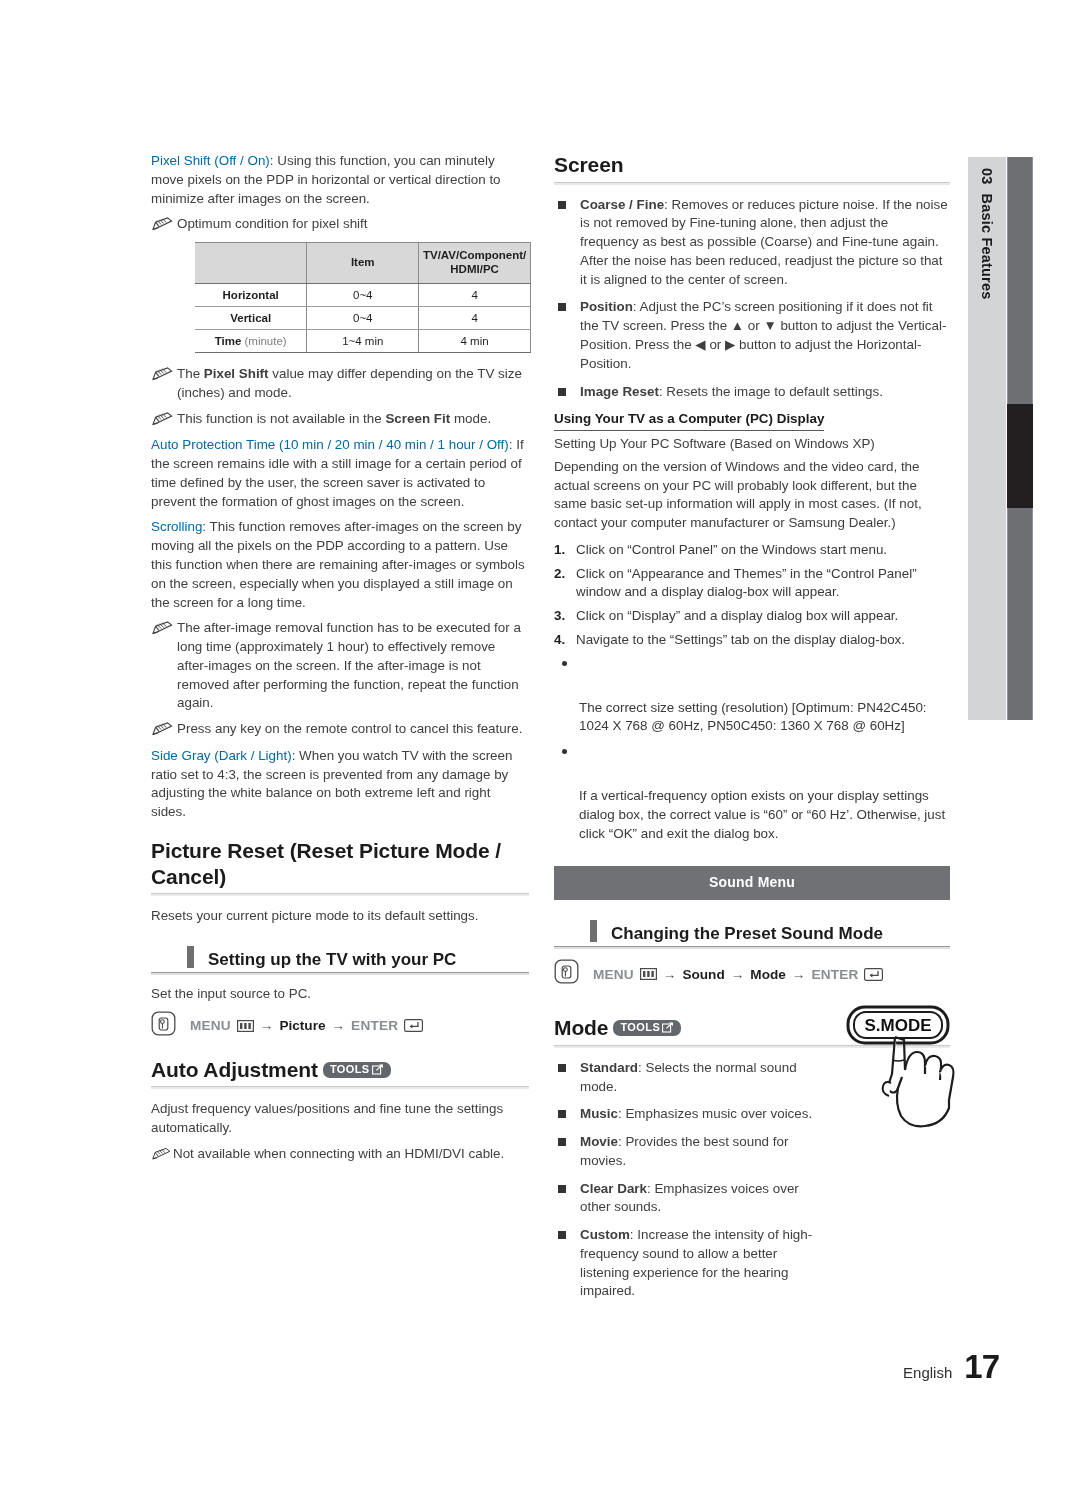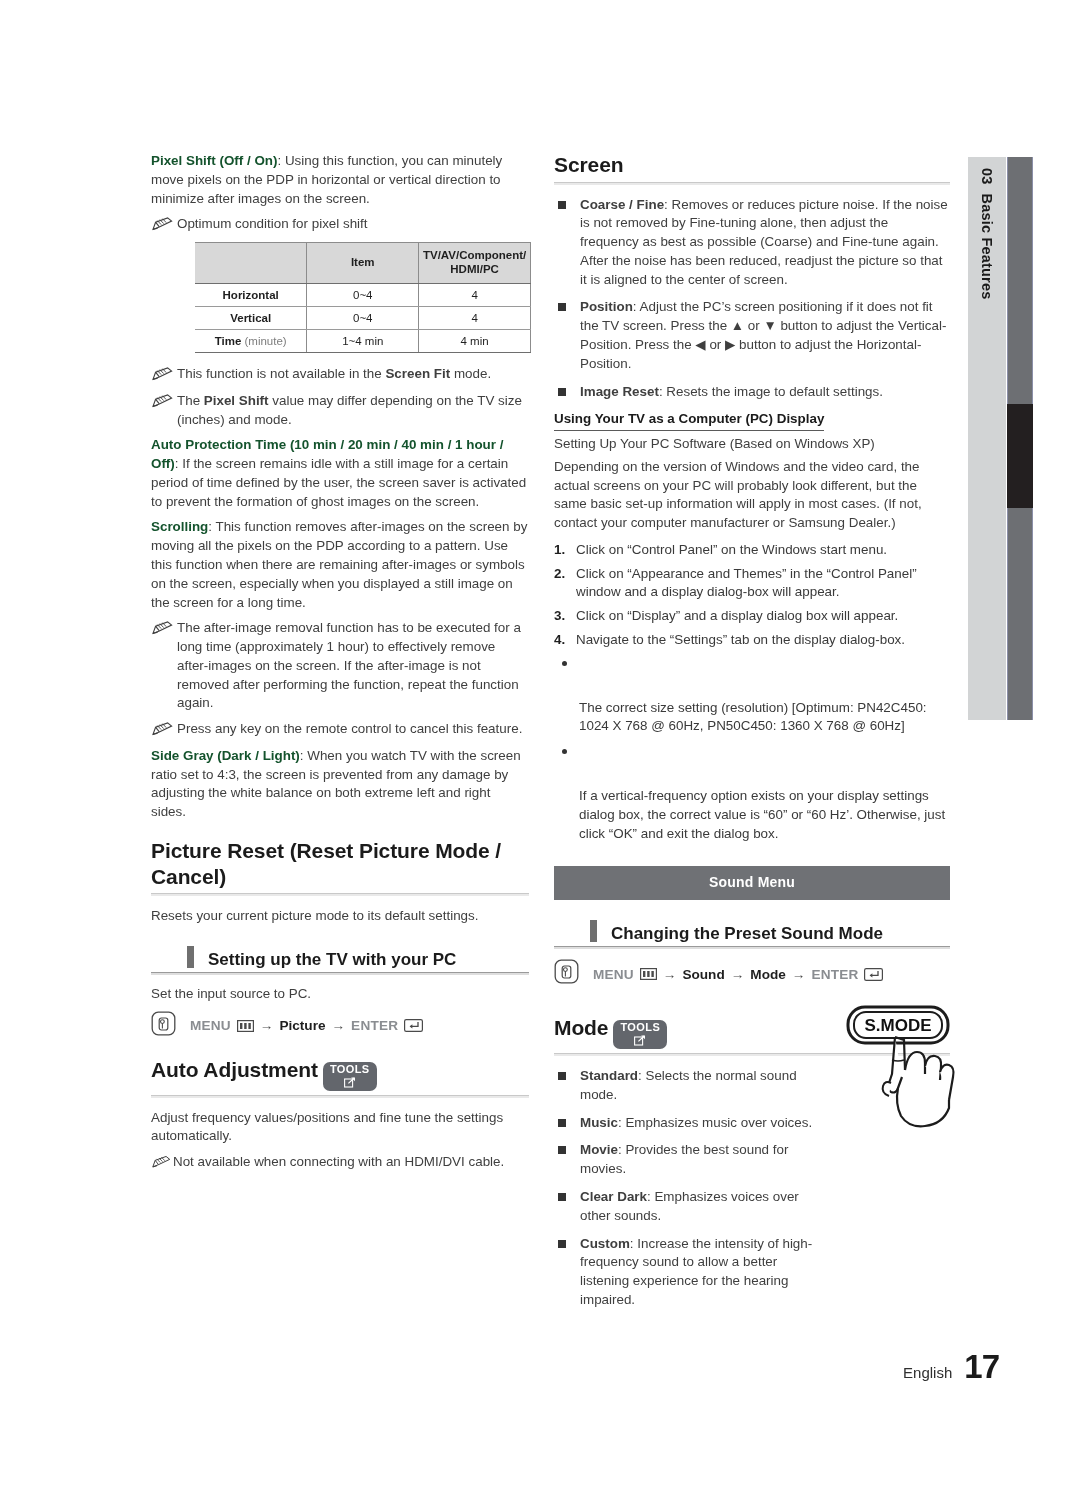--- a/index.html
+++ b/index.html
@@ -90,21 +90,21 @@
   
   p, li, div, td, th { font-size: 13.4px; line-height: 1.40; }
 
   .para {
     margin: 0 0 7px 0;
     font-size: 13.4px;
     line-height: 1.40;
     color: #3f3f3f;
     text-align: left;
   }
-  .para b, .bold { font-weight: bold; color: #14532d; }
+  .para b, .bold { font-weight: normal; color: #0369a1; }
 
   
   .note {
     display: flex;
     margin: 0 0 7px 0;
     align-items: flex-start;
   }
   .note-icon {
     flex: 0 0 auto;
     width: 22px;
@@ -235,21 +235,20 @@
     background: #63666c;
     color: #ffffff;
     border-radius: 7px;
     font-size: 11px;
     font-weight: bold;
     padding: 2px 7px 3px 7px;
     letter-spacing: .4px;
     vertical-align: 4px;
     margin-left: 5px;
     line-height: 1;
-    flex-direction: column;
   }
   .tools-badge svg { display: block; }
 
   
   .navline {
     display: flex;
     align-items: center;
     gap: 6px;
     font-size: 13.6px;
     margin: 6px 0 0 0;
@@ -374,33 +373,33 @@
 
     <div class="note">
       <span class="note-icon">
         <svg width="22" height="14" viewBox="0 0 22 14">
           <path d="M2 12.4 L4.6 5.2 L16.6 0.9 L20.6 4.1 L8.3 9.9 Z" fill="none" stroke="#3f3f3f" stroke-width="1.1"></path>
           <path d="M4.6 5.2 L8.3 9.9" fill="none" stroke="#3f3f3f" stroke-width="1.1"></path>
           <path d="M6.3 3.6 L10.2 7.6 M8.9 2.6 L12.7 6.6 M11.5 1.7 L15.2 5.6" stroke="#3f3f3f" stroke-width=".9"></path>
           <path d="M2 12.4 L6.6 11.1" stroke="#3f3f3f" stroke-width="1.1"></path>
         </svg>
       </span>
-      <span class="note-text"><span>This function is not available in the </span><b>Screen Fit</b><span> mode.</span></span>
+      <span class="note-text"><span>The </span><b>Pixel Shift</b><span> value may differ depending on the TV size (inches) and mode.</span></span>
     </div>
 
     <div class="note">
       <span class="note-icon">
         <svg width="22" height="14" viewBox="0 0 22 14">
           <path d="M2 12.4 L4.6 5.2 L16.6 0.9 L20.6 4.1 L8.3 9.9 Z" fill="none" stroke="#3f3f3f" stroke-width="1.1"></path>
           <path d="M4.6 5.2 L8.3 9.9" fill="none" stroke="#3f3f3f" stroke-width="1.1"></path>
           <path d="M6.3 3.6 L10.2 7.6 M8.9 2.6 L12.7 6.6 M11.5 1.7 L15.2 5.6" stroke="#3f3f3f" stroke-width=".9"></path>
           <path d="M2 12.4 L6.6 11.1" stroke="#3f3f3f" stroke-width="1.1"></path>
         </svg>
       </span>
-      <span class="note-text"><span>The </span><b>Pixel Shift</b><span> value may differ depending on the TV size (inches) and mode.</span></span>
+      <span class="note-text"><span>This function is not available in the </span><b>Screen Fit</b><span> mode.</span></span>
     </div>
 
     <p class="para"><b>Auto Protection Time (10 min / 20 min / 40 min / 1 hour / Off)</b><span>: If the screen remains idle with a still image for a certain period of time defined by the user, the screen saver is activated to prevent the formation of ghost images on the screen.</span></p>
 
     <p class="para"><b>Scrolling</b><span>: This function removes after-images on the screen by moving all the pixels on the PDP according to a pattern. Use this function when there are remaining after-images or symbols on the screen, especially when you displayed a still image on the screen for a long time.</span></p>
 
     <div class="note">
       <span class="note-icon">
         <svg width="22" height="14" viewBox="0 0 22 14">
           <path d="M2 12.4 L4.6 5.2 L16.6 0.9 L20.6 4.1 L8.3 9.9 Z" fill="none" stroke="#3f3f3f" stroke-width="1.1"></path>

